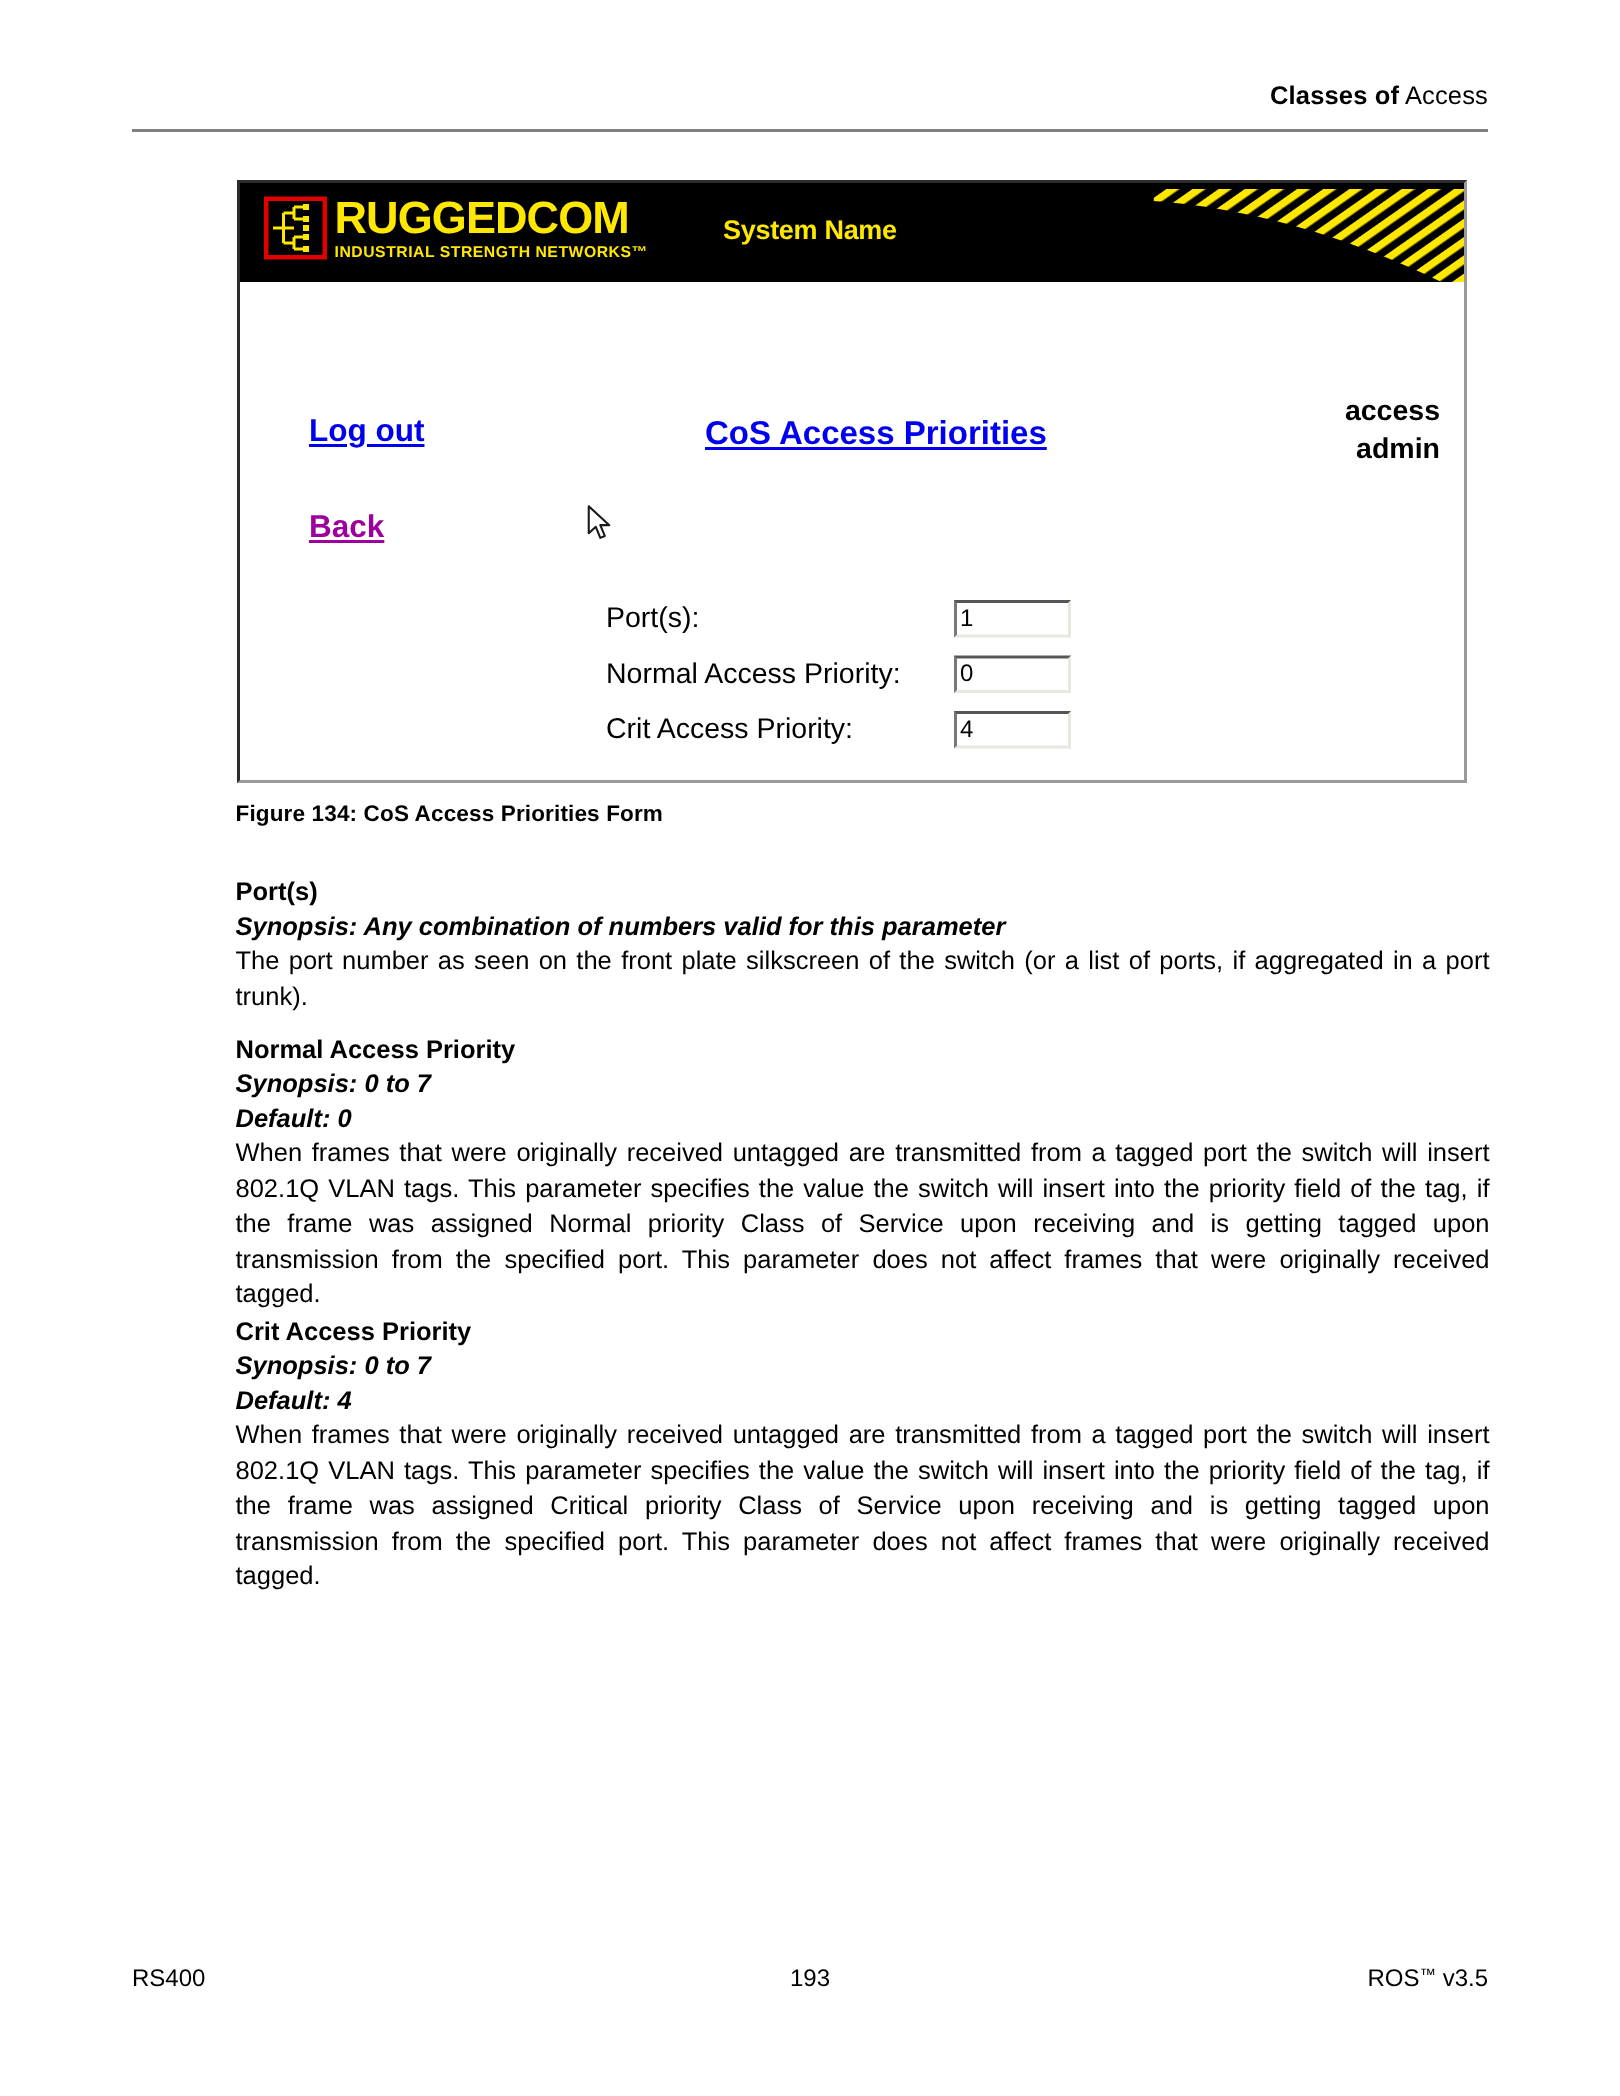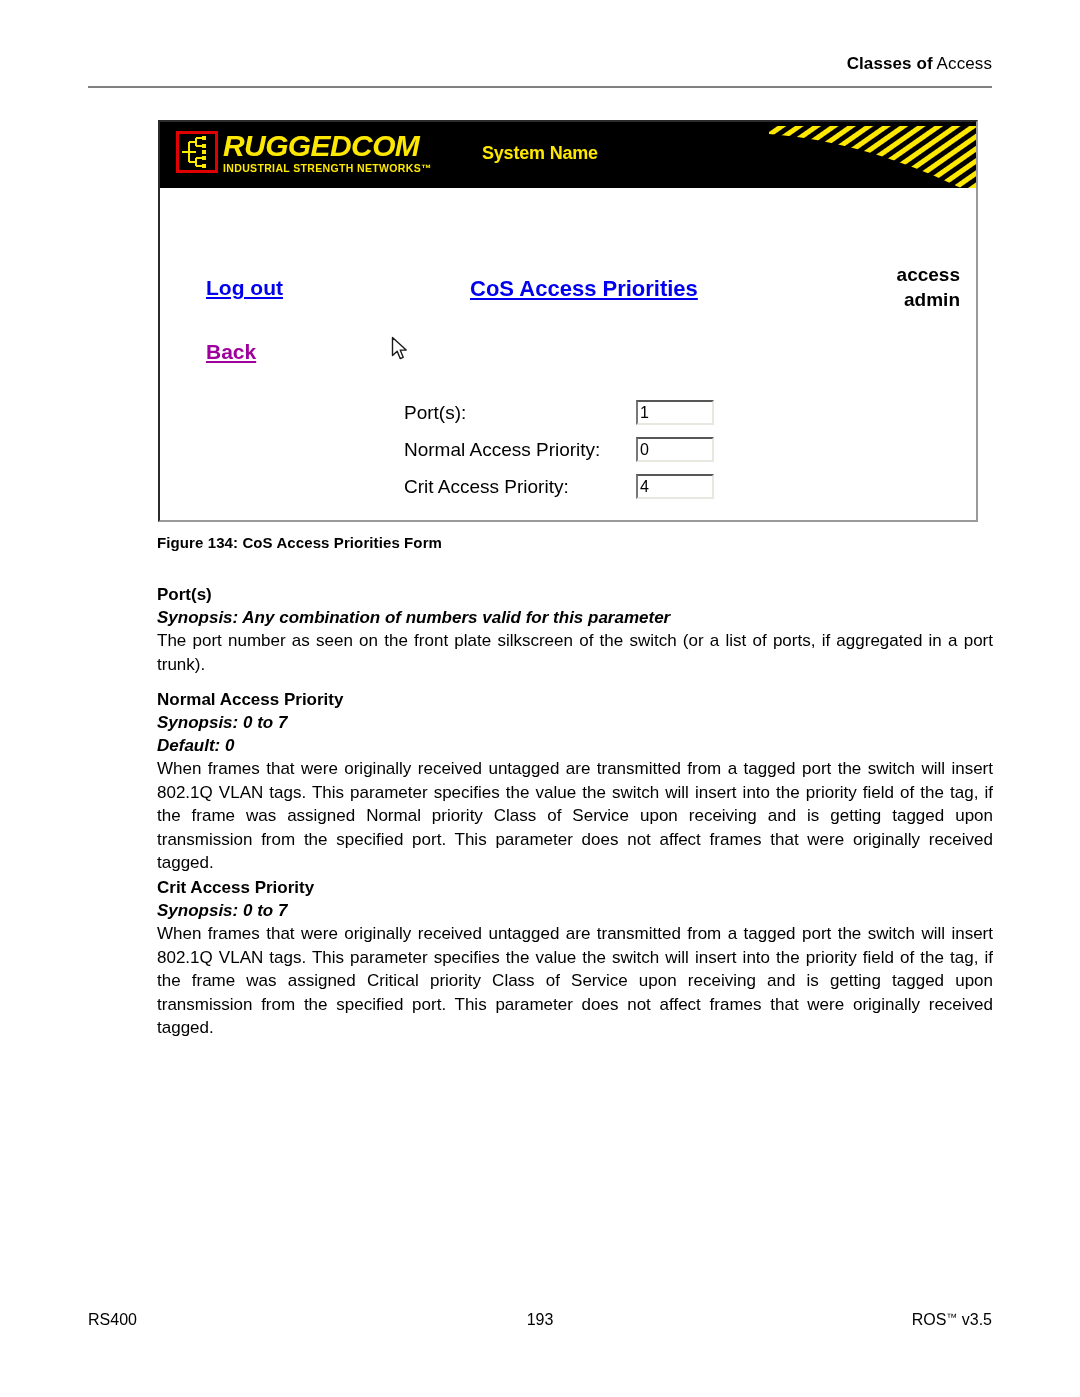--- a/index.html
+++ b/index.html
@@ -83,21 +83,20 @@
     margin-left: 5px;
     line-height: 1;
   }
   .logo-name {
     font-size: 30px;
     font-weight: bold;
     color: #ffe800;
     letter-spacing: -0.6px;
     font-family: "Liberation Sans", sans-serif;
     line-height: 30px;
-    font-style: italic;
   }
   .logo-tag {
     font-size: 10.5px;
     font-weight: bold;
     color: #ffe800;
     letter-spacing: 0.35px;
     margin-top: 2px;
     line-height: 11px;
     white-space: nowrap;
   }
@@ -377,20 +376,21 @@
 <div class="prose" id="sec-normal">
   <p class="term">Normal Access Priority</p>
   <p class="synopsis">Synopsis: 0 to 7</p>
   <p class="synopsis">Default: 0</p>
   <p class="para">When frames that were originally received untagged are transmitted from a tagged port the switch will insert 802.1Q VLAN tags. This parameter specifies the value the switch will insert into the priority field of the tag, if the frame was assigned Normal priority Class of Service upon receiving and is getting tagged upon transmission from the specified port. This parameter does not affect frames that were originally received tagged.</p>
 </div>
 
 <div class="prose" id="sec-crit">
   <p class="term">Crit Access Priority</p>
   <p class="synopsis">Synopsis: 0 to 7</p>
+  <p class="synopsis">Default: 4</p>
   <p class="para">When frames that were originally received untagged are transmitted from a tagged port the switch will insert 802.1Q VLAN tags. This parameter specifies the value the switch will insert into the priority field of the tag, if the frame was assigned Critical priority Class of Service upon receiving and is getting tagged upon transmission from the specified port. This parameter does not affect frames that were originally received tagged.</p>
 </div>
 
 <div class="footer">
   <span class="footer-left">RS400</span>
   <span class="footer-center">193</span>
   <span class="footer-right"><span>ROS</span><span class="tm">™</span><span> v3.5</span></span>
 </div>
 
 </body></html>

